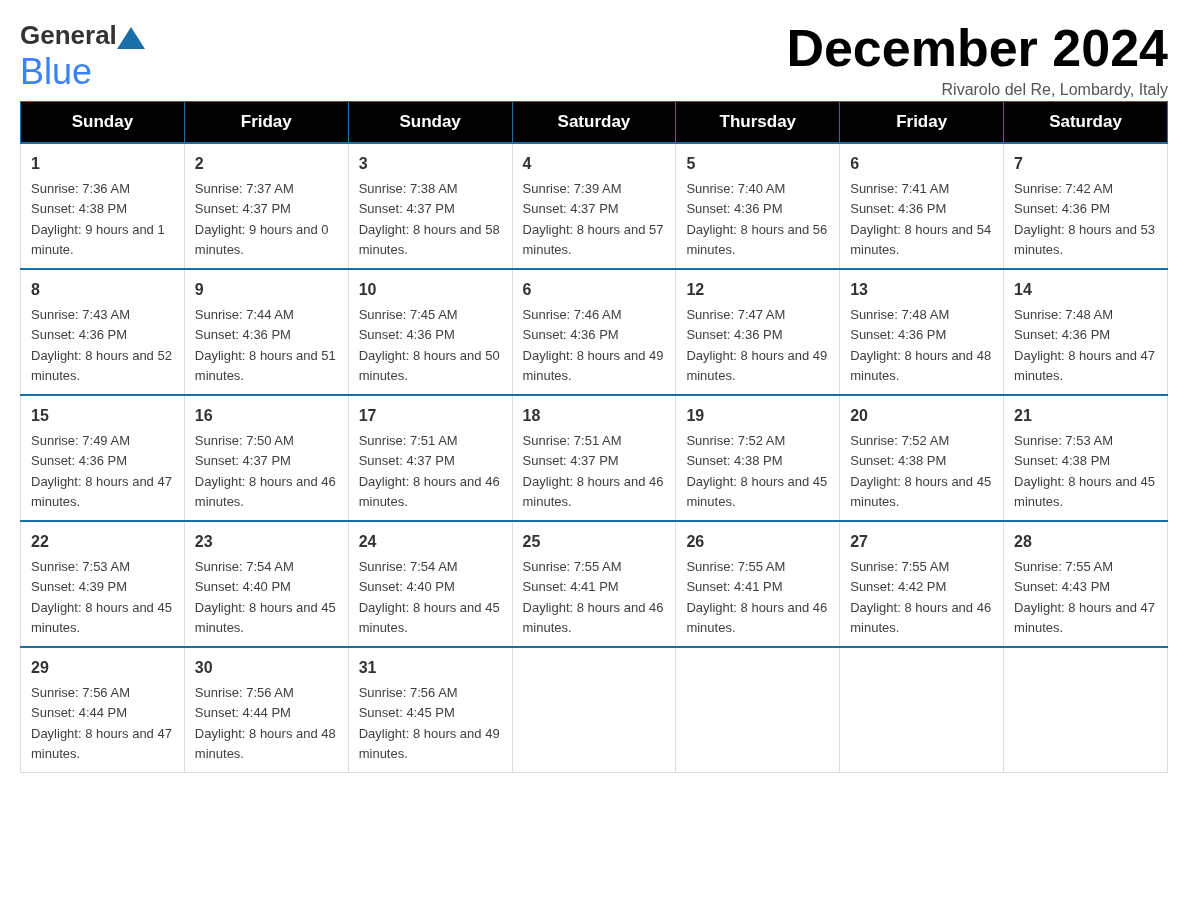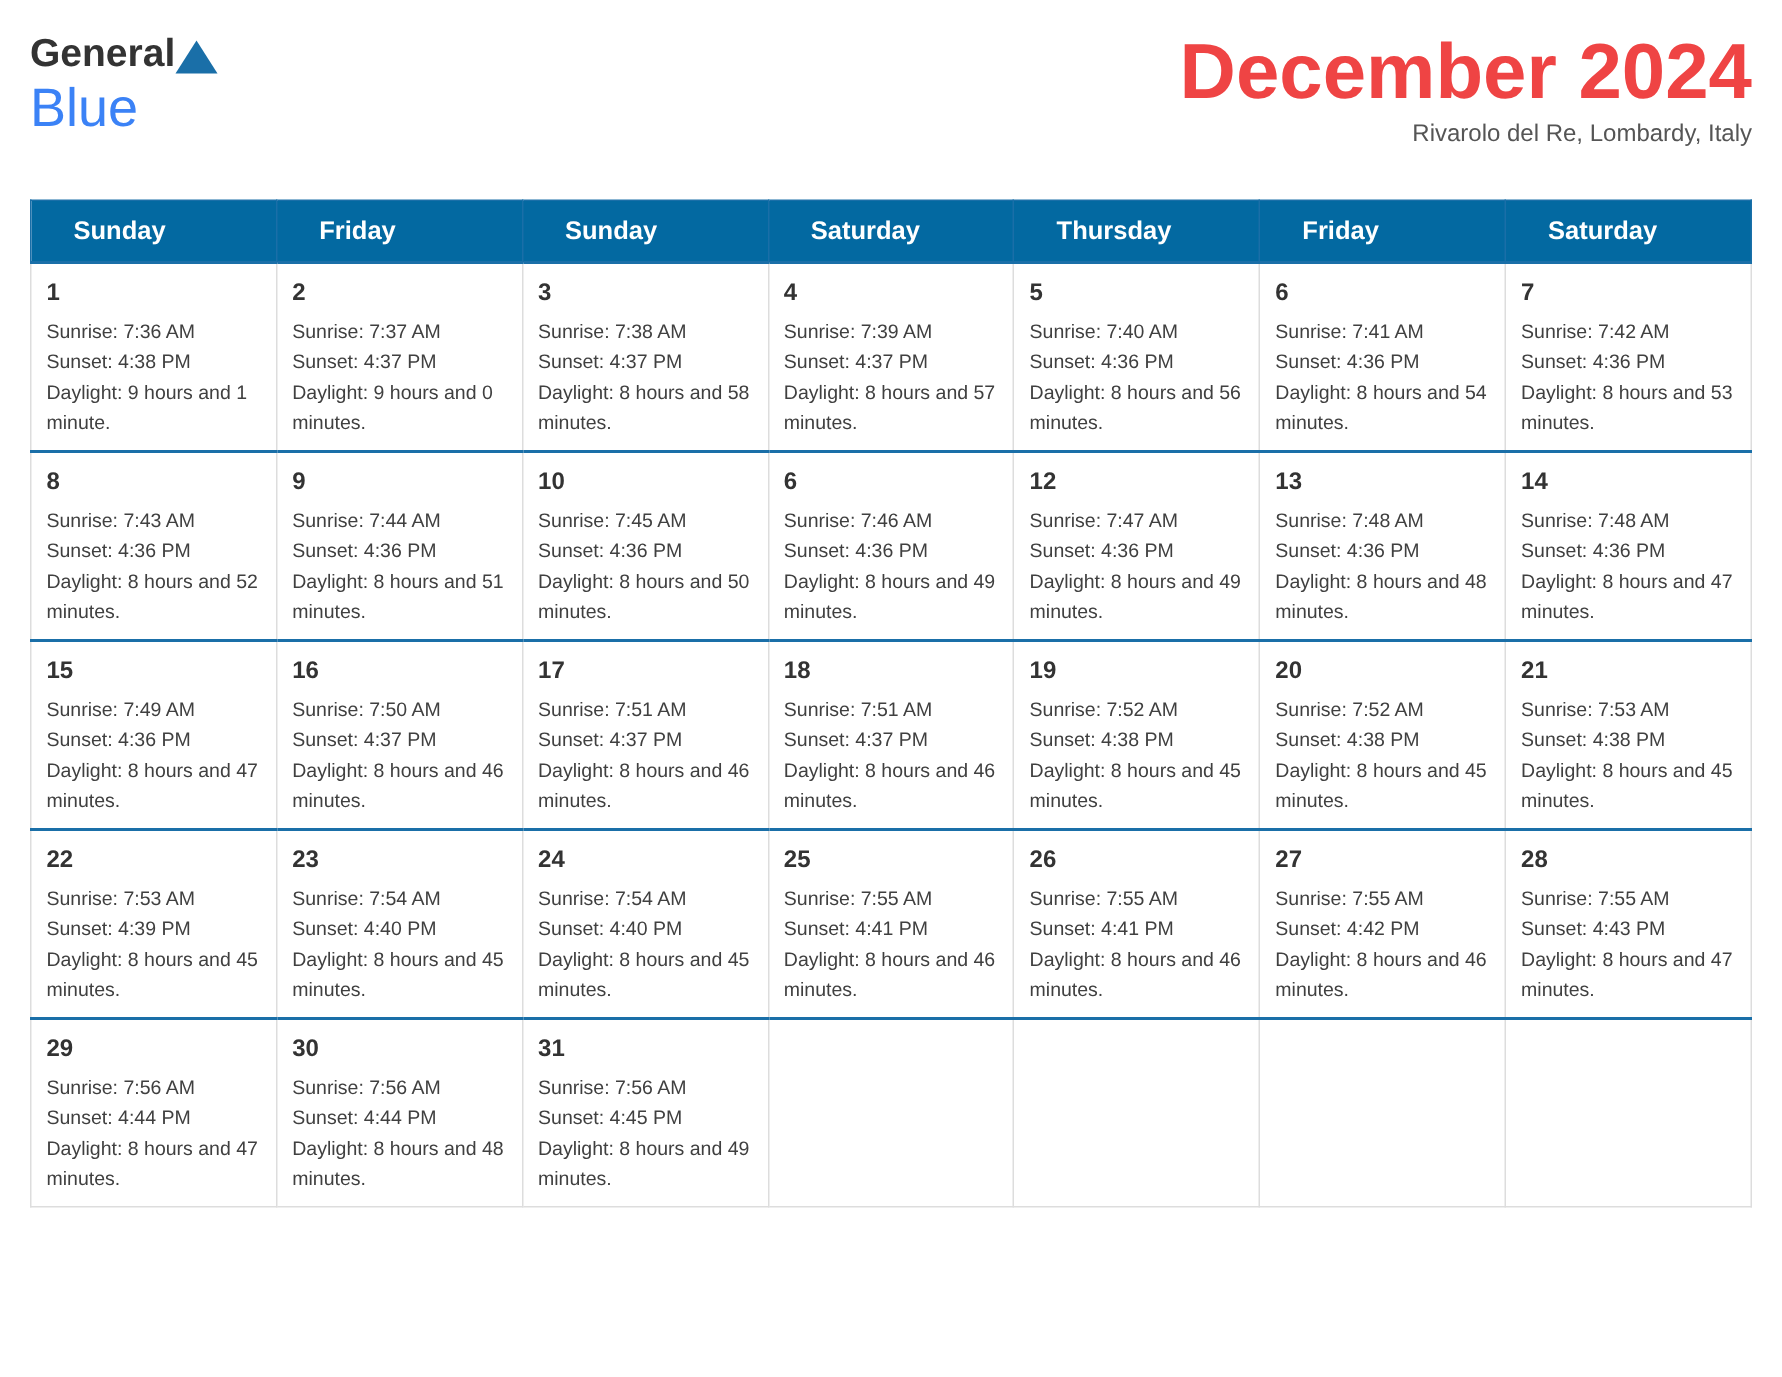--- a/index.html
+++ b/index.html
@@ -7,21 +7,21 @@
       font-family: Arial, sans-serif;
       background: #fff;
       width: 1188px;
       min-height: 918px;
       padding: 20px;
     }
     .header {
       display: flex;
       justify-content: space-between;
       align-items: flex-start;
-      margin-bottom: 34px;
+      margin-bottom: 2px;
     }
     .logo-text-general {
       font-size: 26px;
       font-weight: bold;
       color: #333;
     }
     .logo-triangle {
       width: 0;
       height: 0;
       border-left: 14px solid transparent;
@@ -41,39 +41,39 @@
     .logo-top {
       display: flex;
       align-items: center;
     }
     .title-section {
       text-align: right;
     }
     .month-title {
       font-size: 52px;
       font-weight: bold;
-      color: #ef4444;
+      color: #000000;
       line-height: 1.1;
     }
     .location {
       font-size: 16px;
       color: #555;
       margin-top: 4px;
     }
     table {
       width: 100%;
       border-collapse: collapse;
     }
     thead th {
-      background-color: #0369a1;
+      background-color: #000000;
       color: #fff;
       padding: 10px 28px;
       font-size: 17px;
       font-weight: bold;
-      text-align: left;
+      text-align: center;
       border: 1px solid #1a6fa8;
     }
     tbody td {
       border: 1px solid #ccc;
       border-top: 2px solid #1a6fa8;
       vertical-align: top;
       padding: 8px 10px;
       width: 14.28%;
       min-height: 110px;
       font-size: 13.5px;

